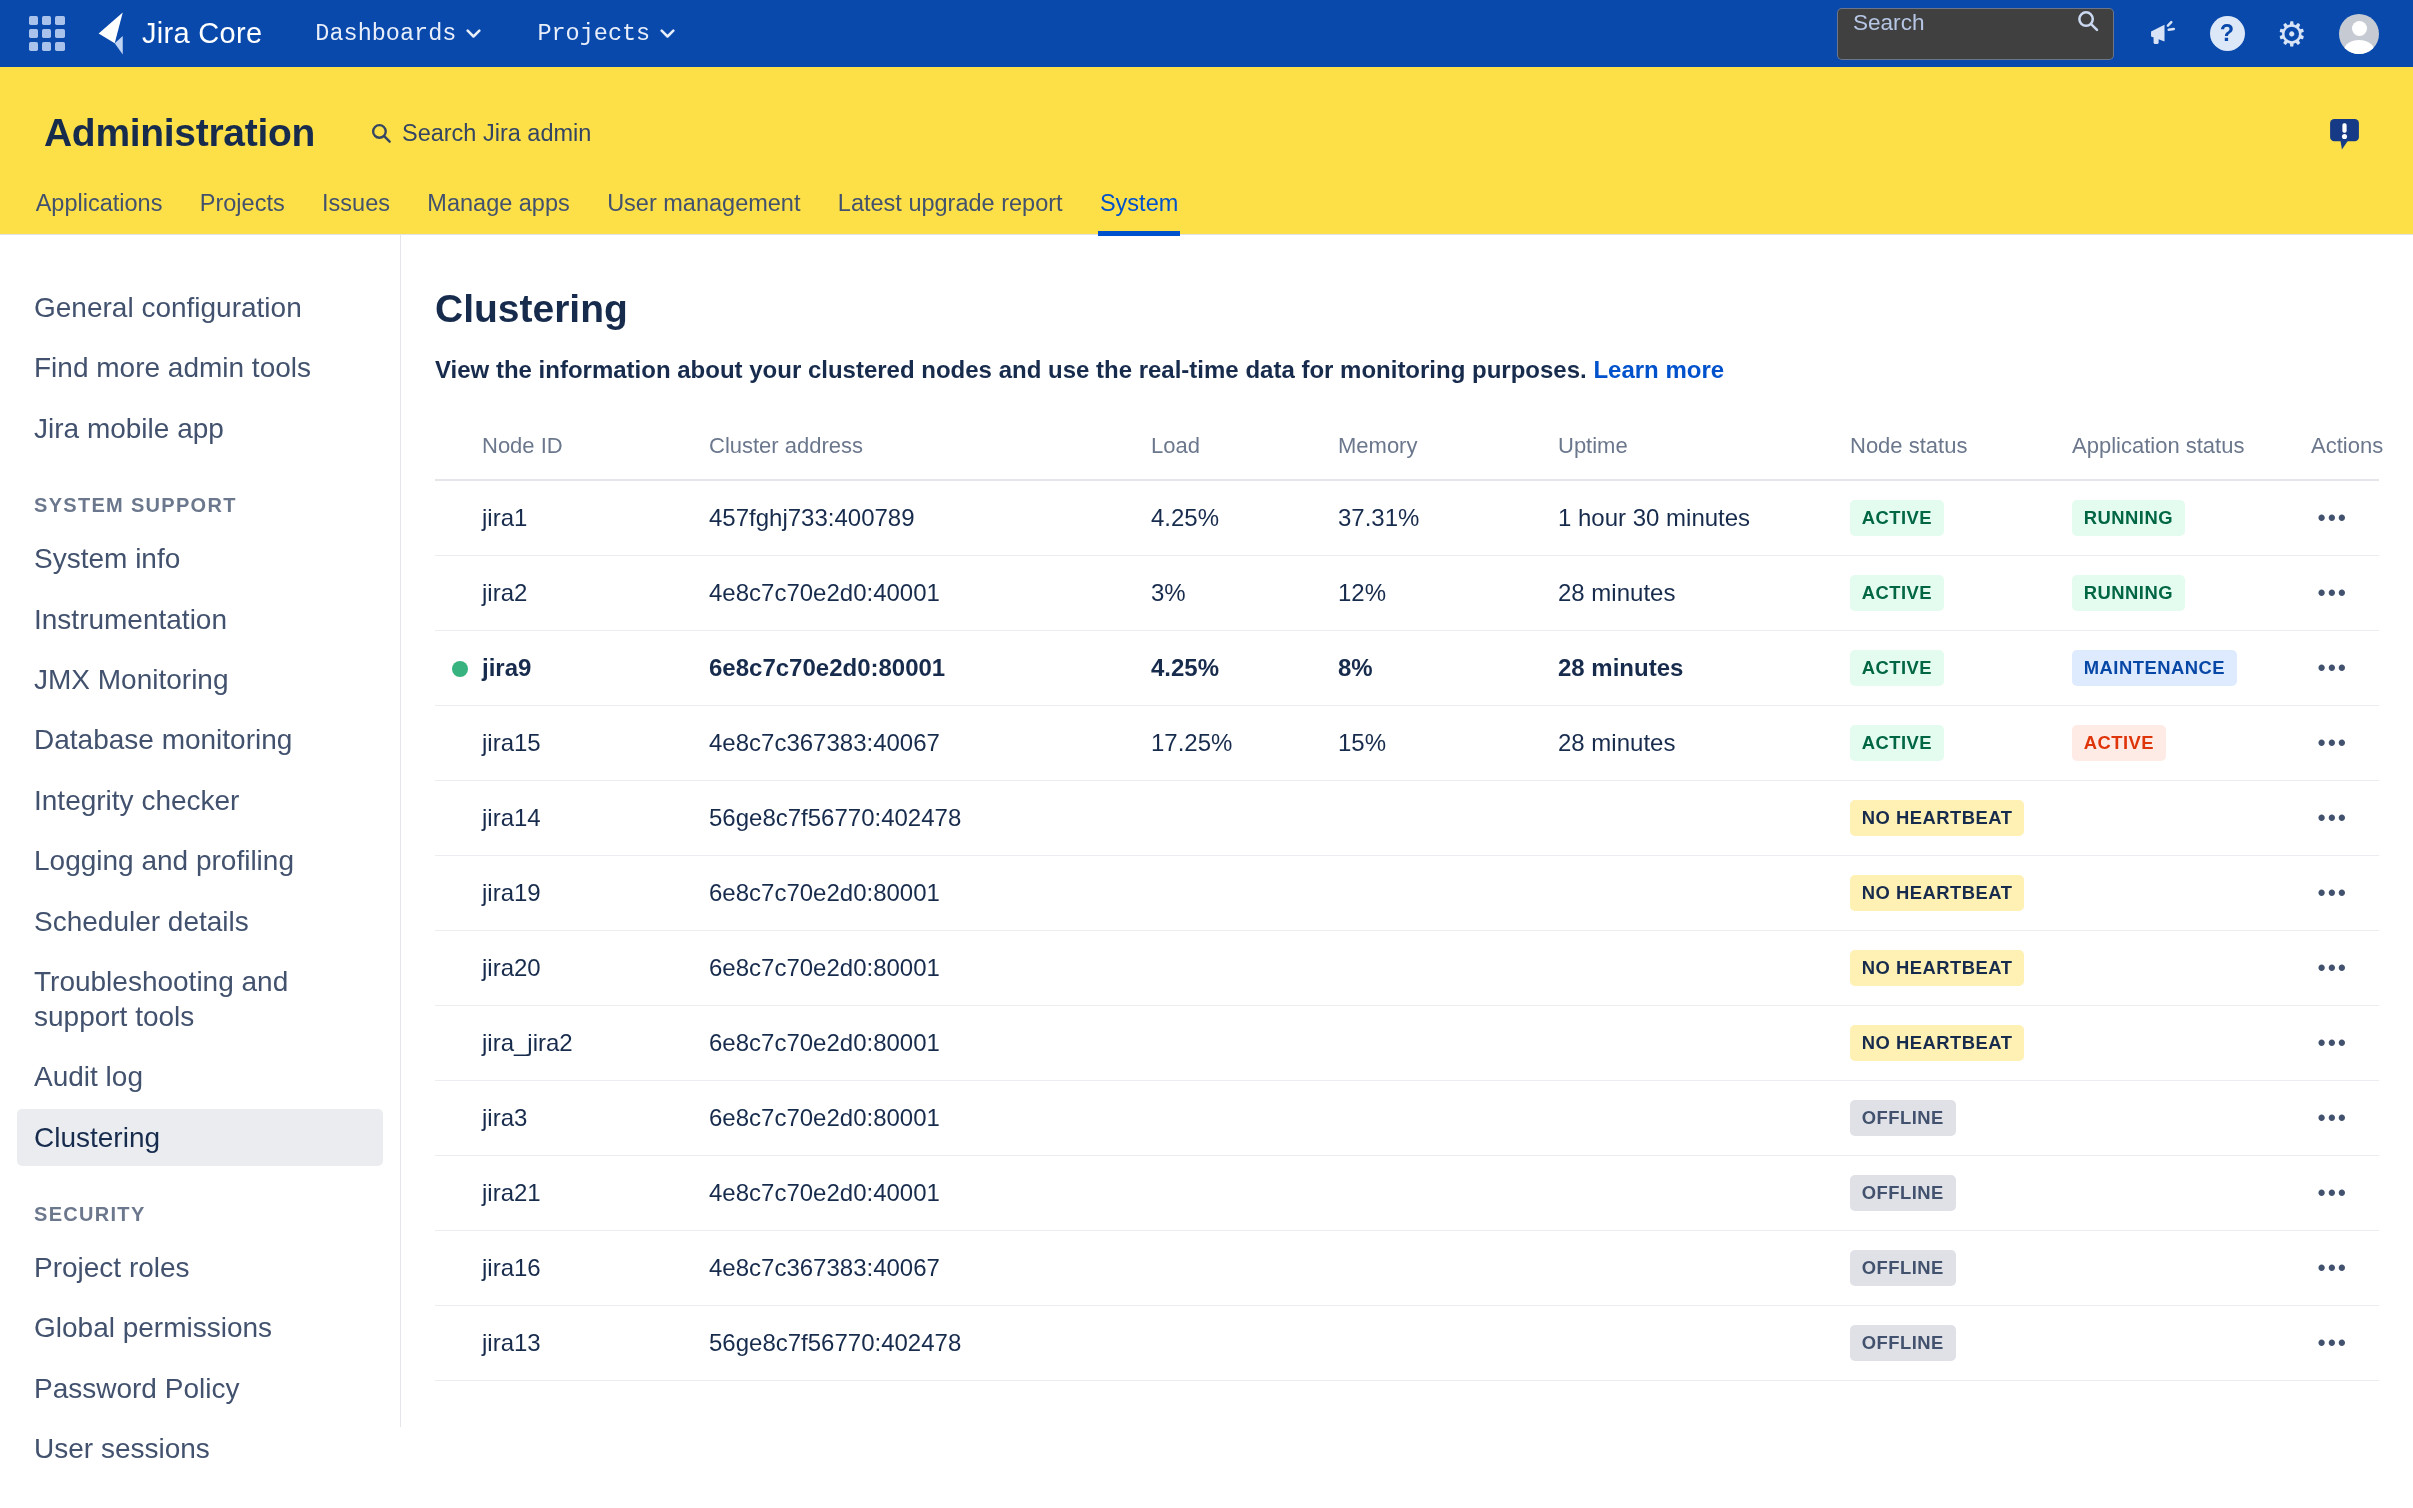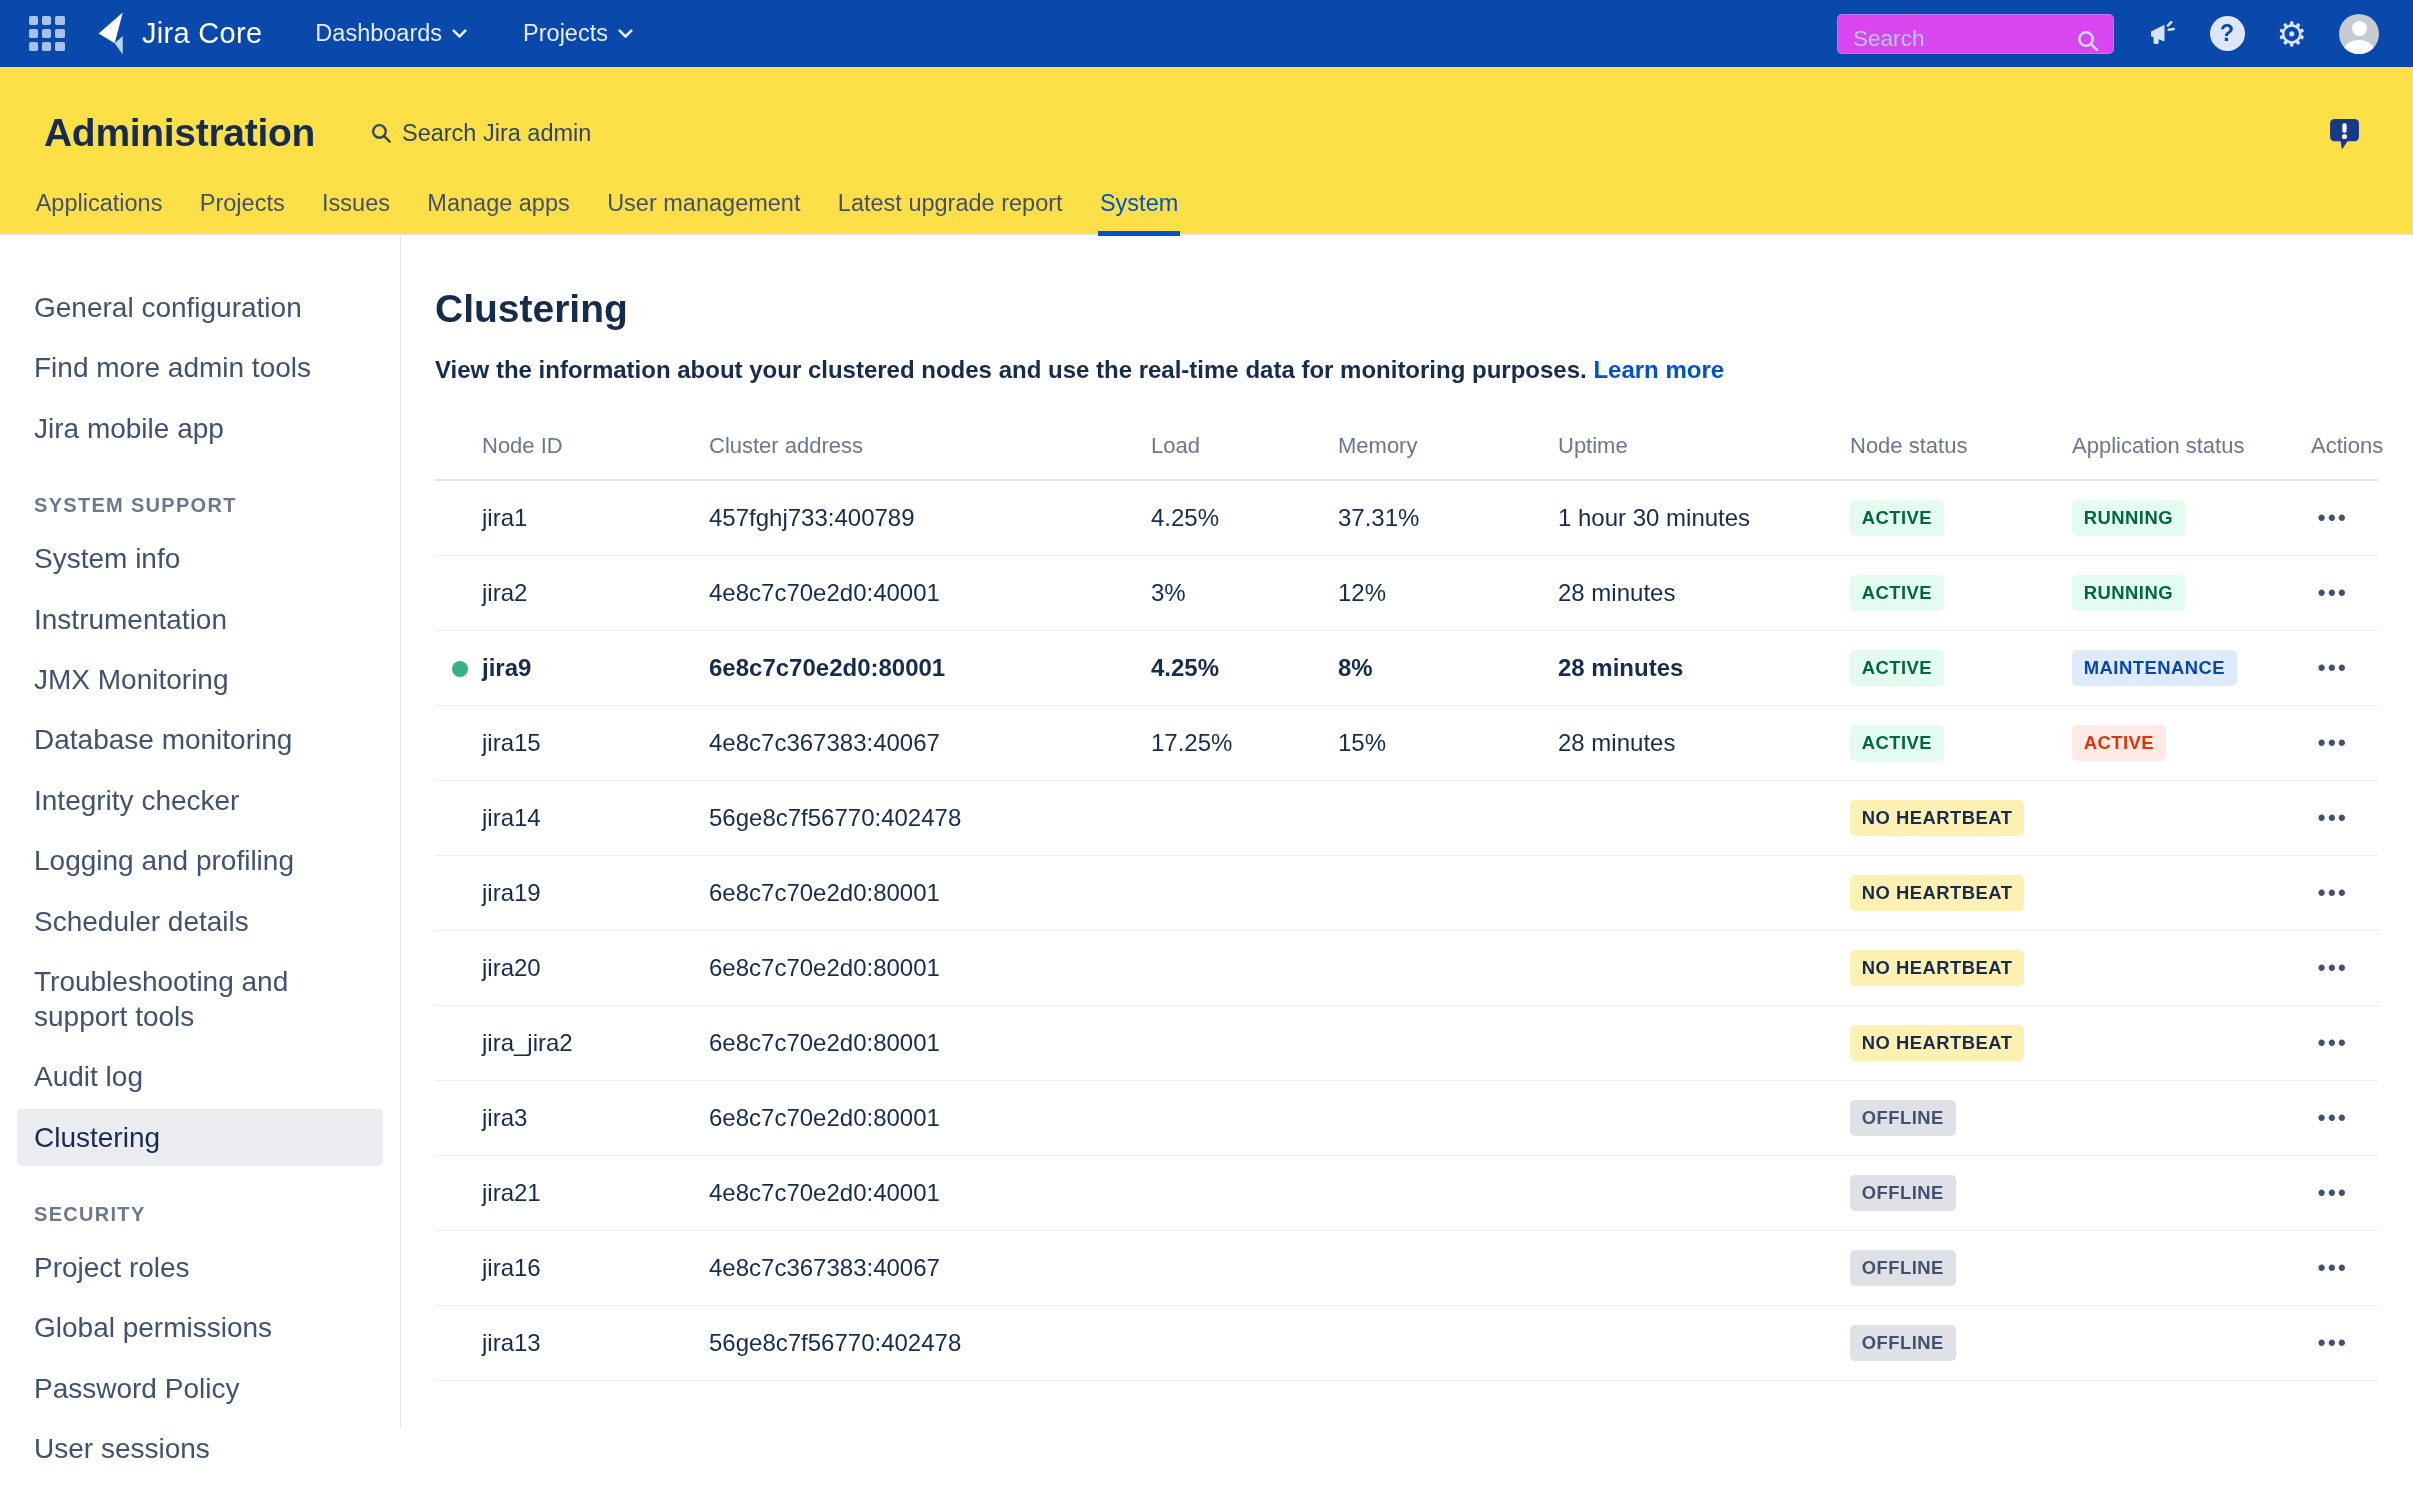--- a/index.html
+++ b/index.html
@@ -21,27 +21,27 @@
     background:none; border:none; cursor:pointer; padding:6.7px; margin-right:22px;
     display:grid; grid-template-columns:repeat(3,9.2px); grid-template-rows:repeat(3,9.2px); gap:4.2px;
   }
   .appswitcher span { background:#A9C2EC; border-radius:1.7px; }
   .brand { display:flex; align-items:center; gap:11.7px; margin-right:47px; cursor:pointer; }
   .brand-name { color:#ffffff; font-size:29px; font-weight:500; letter-spacing:0.3px; white-space:nowrap; }
   .nav-menus { display:flex; align-items:center; gap:44px; }
   .nav-menu {
     background:none; border:none; cursor:pointer;
     display:flex; align-items:center; gap:10px;
-    color:#E8EEFA; font-size:23.5px; font-family:Liberation Sans, sans-serif;
+    color:#E8EEFA; font-size:23.5px; font-family:Liberation Mono, monospace;
   }
   .nav-right { display:flex; align-items:center; gap:32px; }
   .nav-search {
-    width:277px; height:40px; border-radius:5px;
-    background:#d946ef; border:1.7px solid rgba(160,185,228,.45);
-    display:flex; align-items:flex-end; padding:0 13.4px; gap:8.4px;
+    width:277px; height:52px; border-radius:5px;
+    background:#404040; border:1.7px solid rgba(160,185,228,.45);
+    display:flex; align-items:flex-start; padding:0 13.4px; gap:8.4px;
   }
   .nav-search input {
     flex:1; background:transparent; border:none; outline:none;
     color:#ffffff; font-size:22.6px; font-family:inherit; min-width:0;
   }
   .nav-search input::placeholder { color:#B6C6E4; opacity:1; }
   .icon-btn { background:none; border:none; cursor:pointer; padding:0; display:flex; align-items:center; }
   .help-circle {
     width:35px; height:35px; border-radius:50%; background:#DCE7F8;
     color:#0949AC; font-size:23.5px; font-weight:700;

